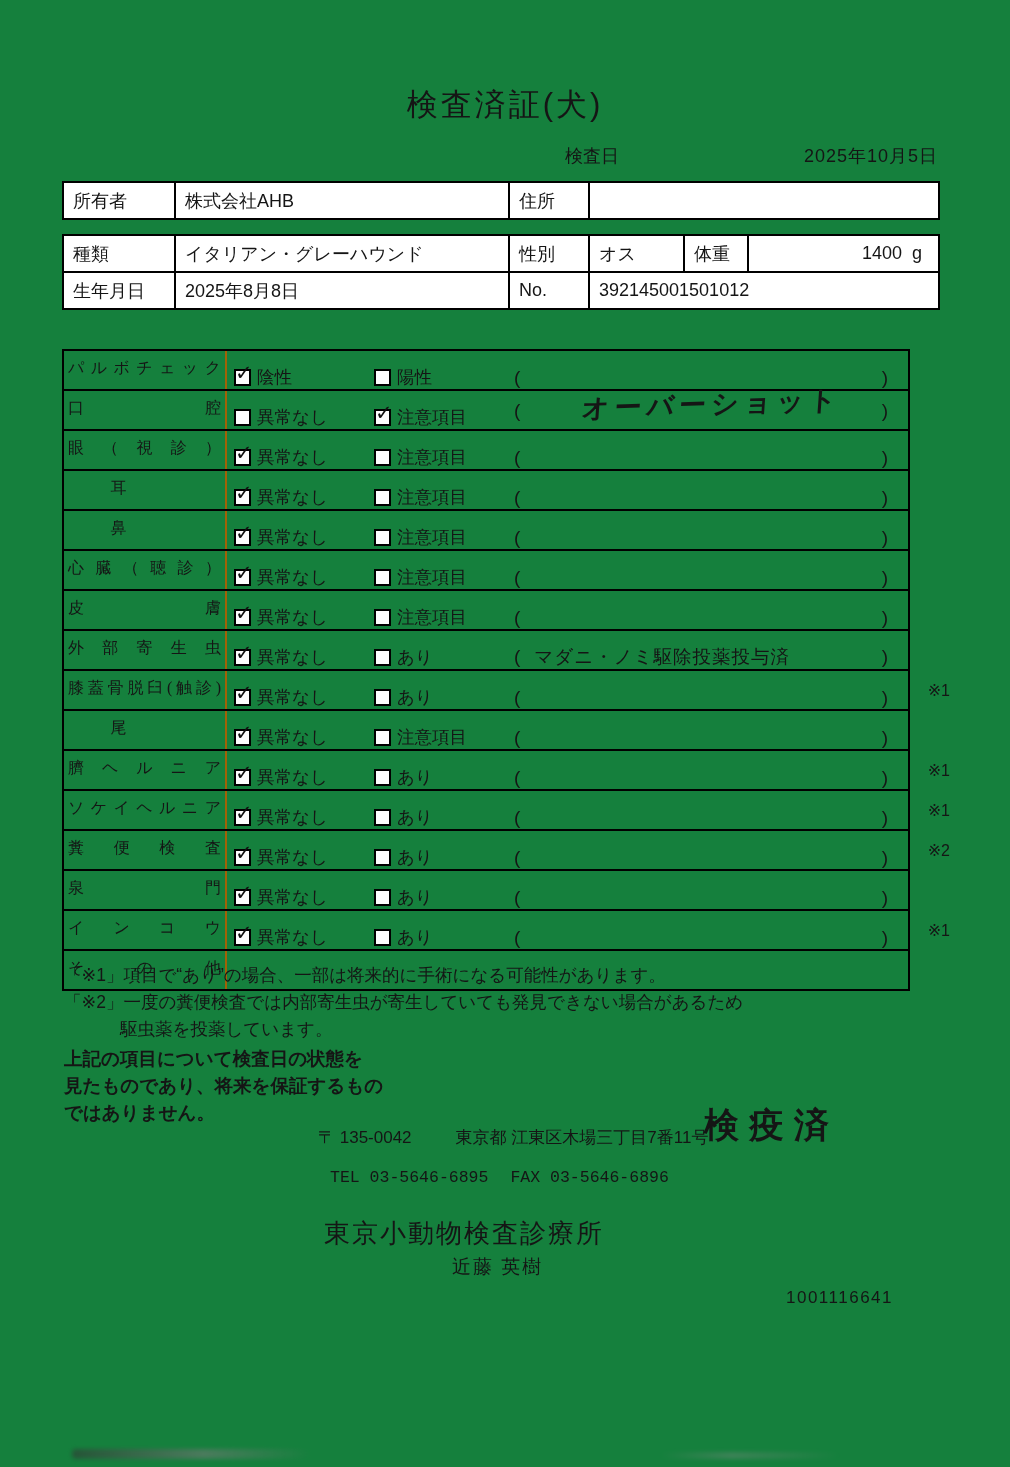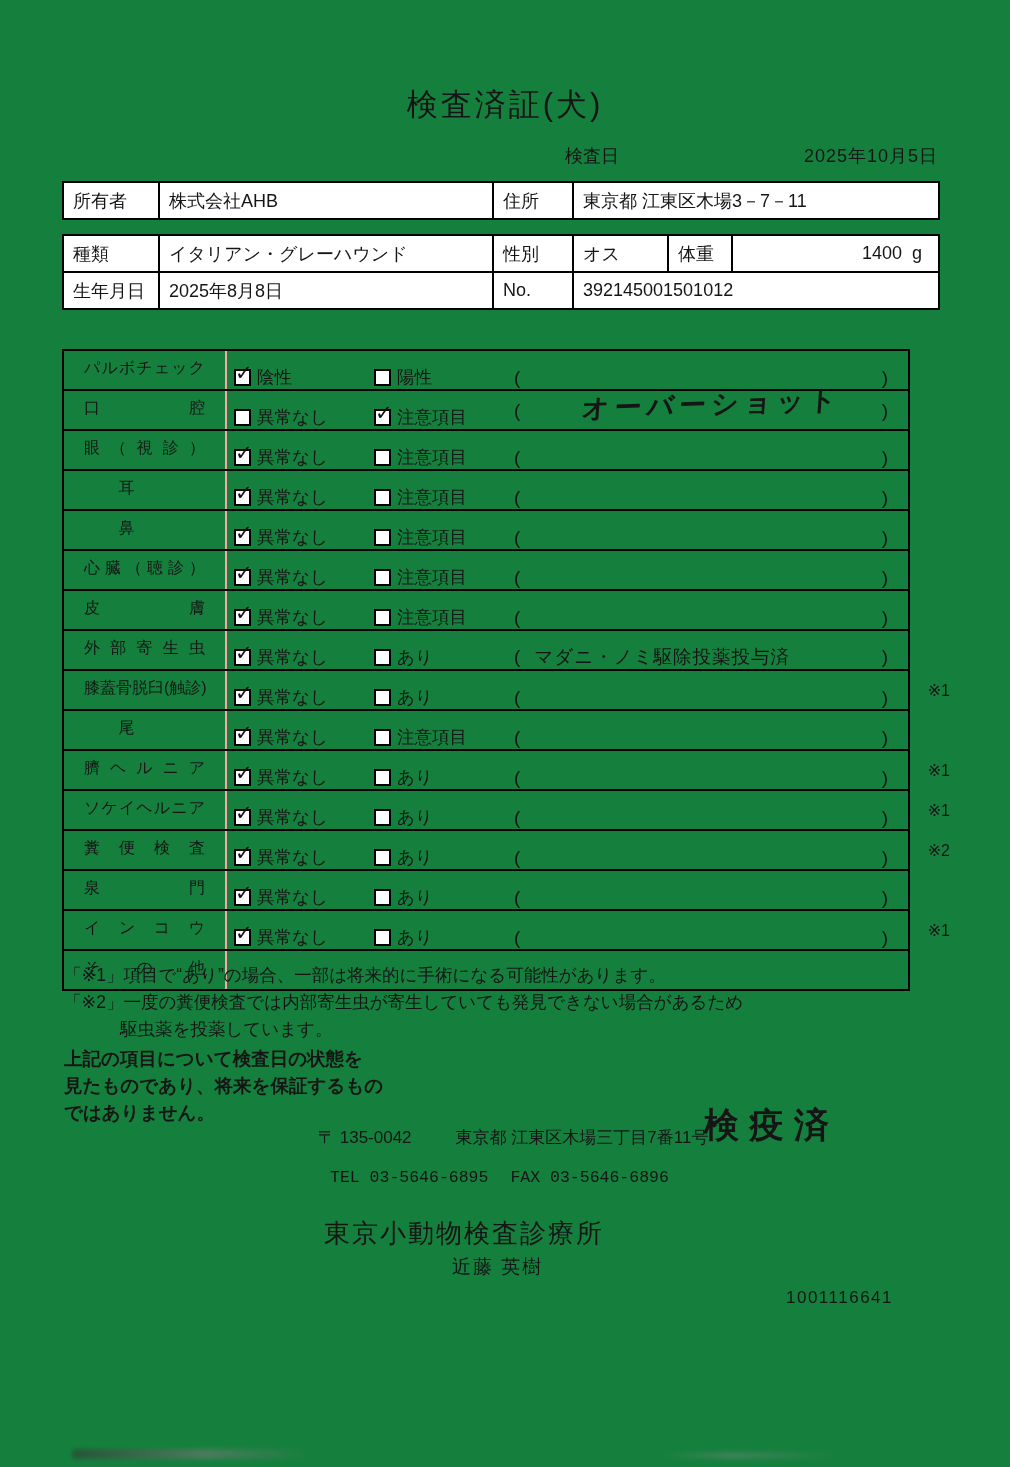--- a/index.html
+++ b/index.html
@@ -19,38 +19,38 @@
   .date-value { top:144px; right:72px; font-size:18px; letter-spacing:1px; }
 
   
   .hdr-table { left:62px; width:878px; border:2px solid #000; box-sizing:border-box; background:#fff; }
   .owner-table { top:181px; }
   .animal-table { top:234px; }
   .hdr-row { display:flex; height:35px; align-items:stretch; }
   .animal-table .hdr-row + .hdr-row { border-top:2px solid #000; }
   .hdr-cell { box-sizing:border-box; display:flex; align-items:center; padding:0 9px; font-size:18px; border-right:2px solid #000; white-space:nowrap; overflow:hidden; }
   .hdr-cell.last { border-right:none; flex:1; }
-  .w-label { width:96px; }
+  .w-label { width:112px; }
   .w-val1  { width:334px; }
   .w-label2{ width:80px; }
   .w-sex   { width:95px; }
   .w-wlab  { width:64px; }
   .weight-cell { justify-content:flex-end; padding-right:16px; gap:10px; }
 
   
   .intro { top:317px; left:64px; font-size:17.5px; }
 
   
   .insp-table { top:349px; left:62px; width:848px; border:2px solid #000; box-sizing:border-box; }
   .insp-row { display:flex; height:38px; border-bottom:2px solid #000; position:relative; align-items:stretch; }
   .insp-row:last-child { border-bottom:none; }
   .name {
-    width:163px; box-sizing:border-box; border-right:2px solid #fca5a5;
-    padding:0 20px; font-size:16px; line-height:34px; white-space:nowrap;
-    text-align:justify; text-align-last:justify; overflow:hidden;
+    width:163px; box-sizing:border-box; border-right:2px solid #a16207;
+    padding:0 4px; font-size:16px; line-height:34px; white-space:nowrap;
+    text-align:justify; text-align-last:justify; overflow:hidden;font-family:Liberation Serif, serif;
   }
   .name.single { text-align:center; text-align-last:center; padding-right:56px; }
   .row-content { flex:1; display:flex; align-items:flex-end; padding-left:7px; }
   .opt { width:140px; display:flex; align-items:center; font-size:17.5px; }
   .cb { width:13px; height:13px; border:2px solid #000; display:inline-block; position:relative; margin-right:6px; flex:none; background:#fff; }
   .cb.checked::after { content:"✓"; position:absolute; left:-1px; top:-10px; font-size:21px; font-weight:700; color:#111; }
   .paren { flex:1; display:flex; align-items:center; padding-right:20px; font-size:18px; }
   .paren .po, .paren .pc { font-size:19px; }
   .note { flex:1; text-align:left; padding-left:14px; font-size:18.5px; white-space:nowrap; overflow:visible; letter-spacing:1px; }
   .note.handwritten {
@@ -88,21 +88,20 @@
   <div class="abs title">検査済証(犬)</div>
 
   <div class="abs date-label">検査日</div>
   <div class="abs date-value">2025年10月5日</div>
 
   <div class="abs hdr-table owner-table">
     <div class="hdr-row">
       <div class="hdr-cell w-label">所有者</div>
       <div class="hdr-cell w-val1">株式会社AHB</div>
       <div class="hdr-cell w-label2">住所</div>
-      <div class="hdr-cell last">東京都 江東区木場3－7－11</div>
     </div>
   </div>
 
   <div class="abs hdr-table animal-table">
     <div class="hdr-row">
       <div class="hdr-cell w-label">種類</div>
       <div class="hdr-cell w-val1">イタリアン・グレーハウンド</div>
       <div class="hdr-cell w-label2">性別</div>
       <div class="hdr-cell w-sex">オス</div>
       <div class="hdr-cell w-wlab">体重</div>

